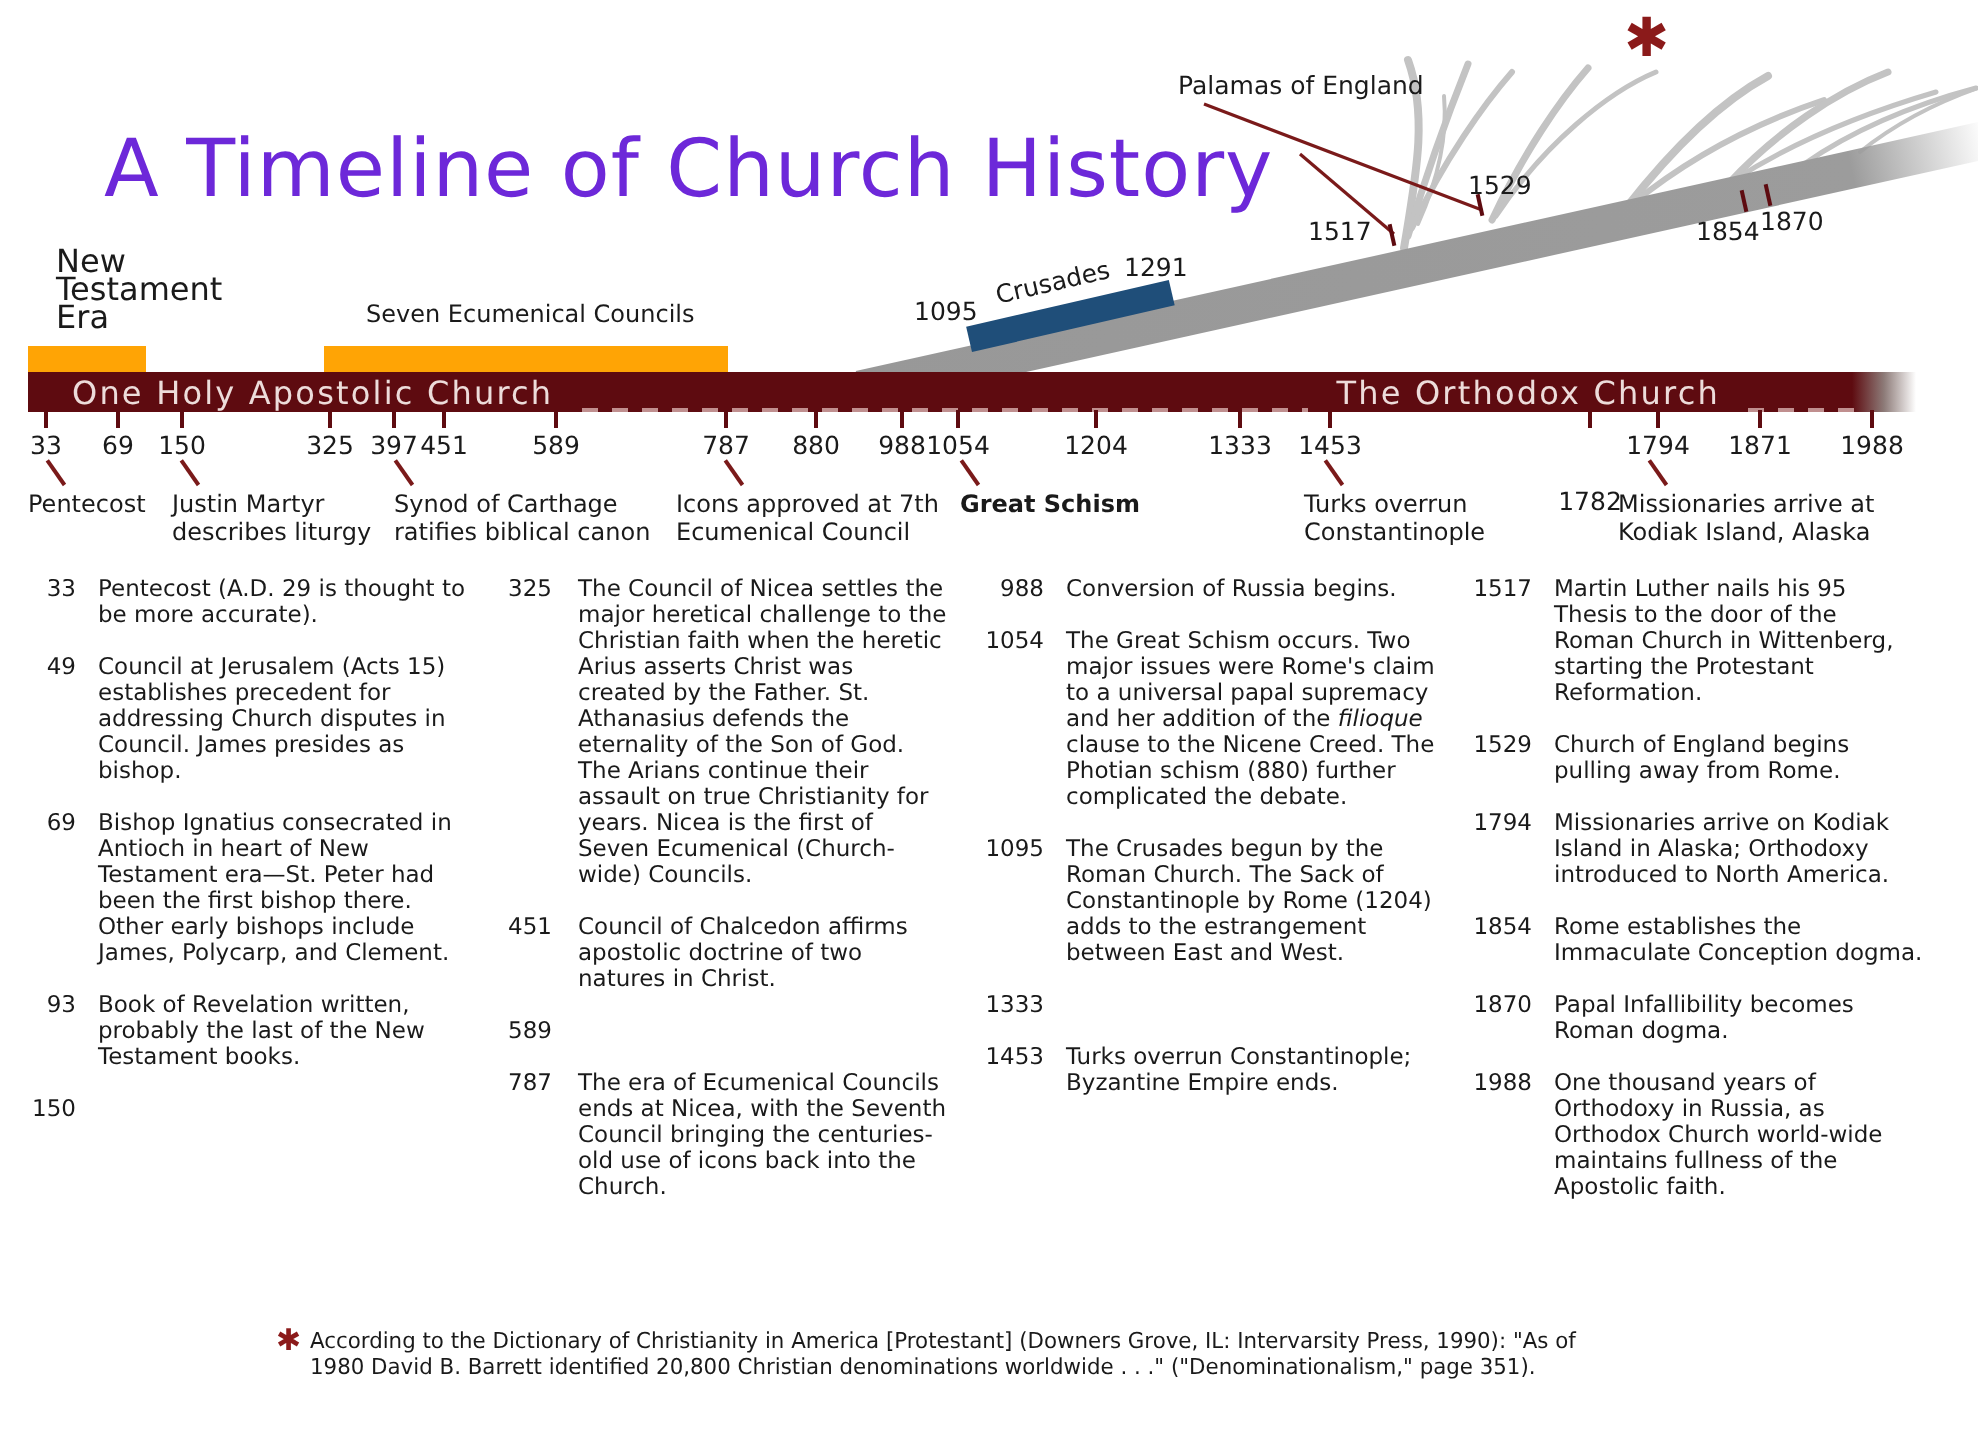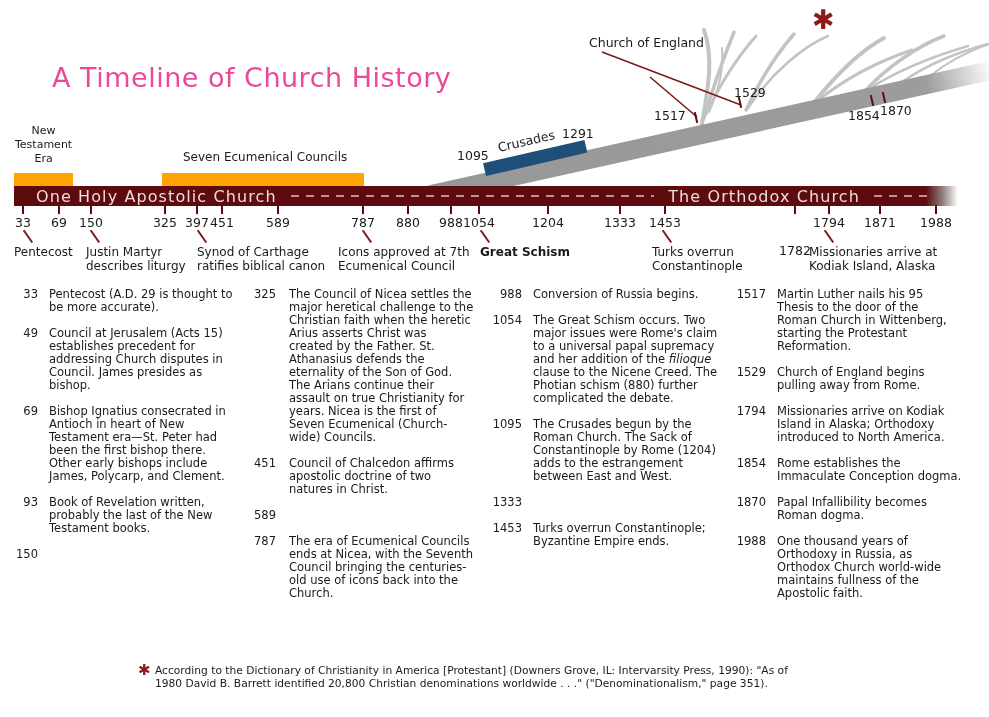--- a/index.html
+++ b/index.html
@@ -1,28 +1,28 @@
 <!DOCTYPE html>
 <html><head>
 <meta charset="utf-8">
 <style>
   html,body{margin:0;padding:0;background:#fff;}
   .stage{position:relative;width:989px;height:717px;background:#fff;overflow:hidden;
          font-family:"DejaVu Sans","Liberation Sans",sans-serif;color:#1a1a1a;}
   .abs{position:absolute;}
   
-  .title{left:52px;top:62px;font-size:27px;letter-spacing:.5px;color:#ec4899;white-space:nowrap;}
-  
-  .era1{left:15px;top:124px;font-size:11px;line-height:14px;white-space:pre-line;text-align:center;}
+  .title{left:52px;top:62px;font-size:40px;letter-spacing:.5px;color:#6d28d9;white-space:nowrap;}
+  
+  .era1{left:28px;top:124px;font-size:16px;line-height:14px;white-space:pre-line;}
   .era2{left:183px;top:150px;font-size:12px;white-space:nowrap;}
   .orange{top:173px;height:13px;background:#ffa405;z-index:2;}
   .orange.o1{left:14px;width:59px;}
   .orange.o2{left:162px;width:202px;}
   
-  .mainbar{left:14px;top:186px;width:944px;height:20px;z-index:3;display:flex;align-items:center;
+  .mainbar{left:14px;top:186px;width:944px;height:20px;z-index:3;display:flex;align-items:flex-end;
            padding-left:22px;box-sizing:border-box;
            background:linear-gradient(to right,#5e0b10 0px,#5e0b10 912px,#8d7b78 928px,rgba(230,226,224,0) 944px);}
   .mainbar .blabel{color:#eddcda;font-size:16px;letter-spacing:1.1px;white-space:nowrap;}
   .dash{height:2px;background:repeating-linear-gradient(to right,#c08f8f 0 8px,transparent 8px 15px);}
   .dash.d1{flex:1;margin:0 14px;}
   .dash.d2{width:54px;margin-left:14px;margin-right:30px;}
   
   .tick{position:absolute;top:205px;width:2px;height:9px;background:#5e0b10;}
   .date{position:absolute;top:215px;transform:translateX(-50%);font-size:12.5px;white-space:nowrap;}
   .leader{position:absolute;top:229px;width:1.5px;height:15px;background:#7a1a1a;transform:rotate(-35deg);}
@@ -99,21 +99,21 @@
   <div class="abs blbl l1095">1095</div>
   <div class="abs blbl l1291">1291</div>
   <div class="abs blbl l1517">1517</div>
   <div class="abs blbl l1529">1529</div>
   <div class="abs blbl l1854">1854</div>
   <div class="abs blbl l1870">1870</div>
   <div class="abs btick bt1517"></div>
   <div class="abs btick bt1529"></div>
   <div class="abs btick bt1854"></div>
   <div class="abs btick bt1870"></div>
-  <div class="abs lcoe">Church of England</div>
+  <div class="abs lcoe">Palamas of England</div>
   <div class="abs asterisk">✱</div>
 
   <div class="abs title">A Timeline of Church History</div>
 
   <div class="abs era1">New
 Testament
 Era</div>
   <div class="abs era2">Seven Ecumenical Councils</div>
   <div class="abs orange o1"></div>
   <div class="abs orange o2"></div>

